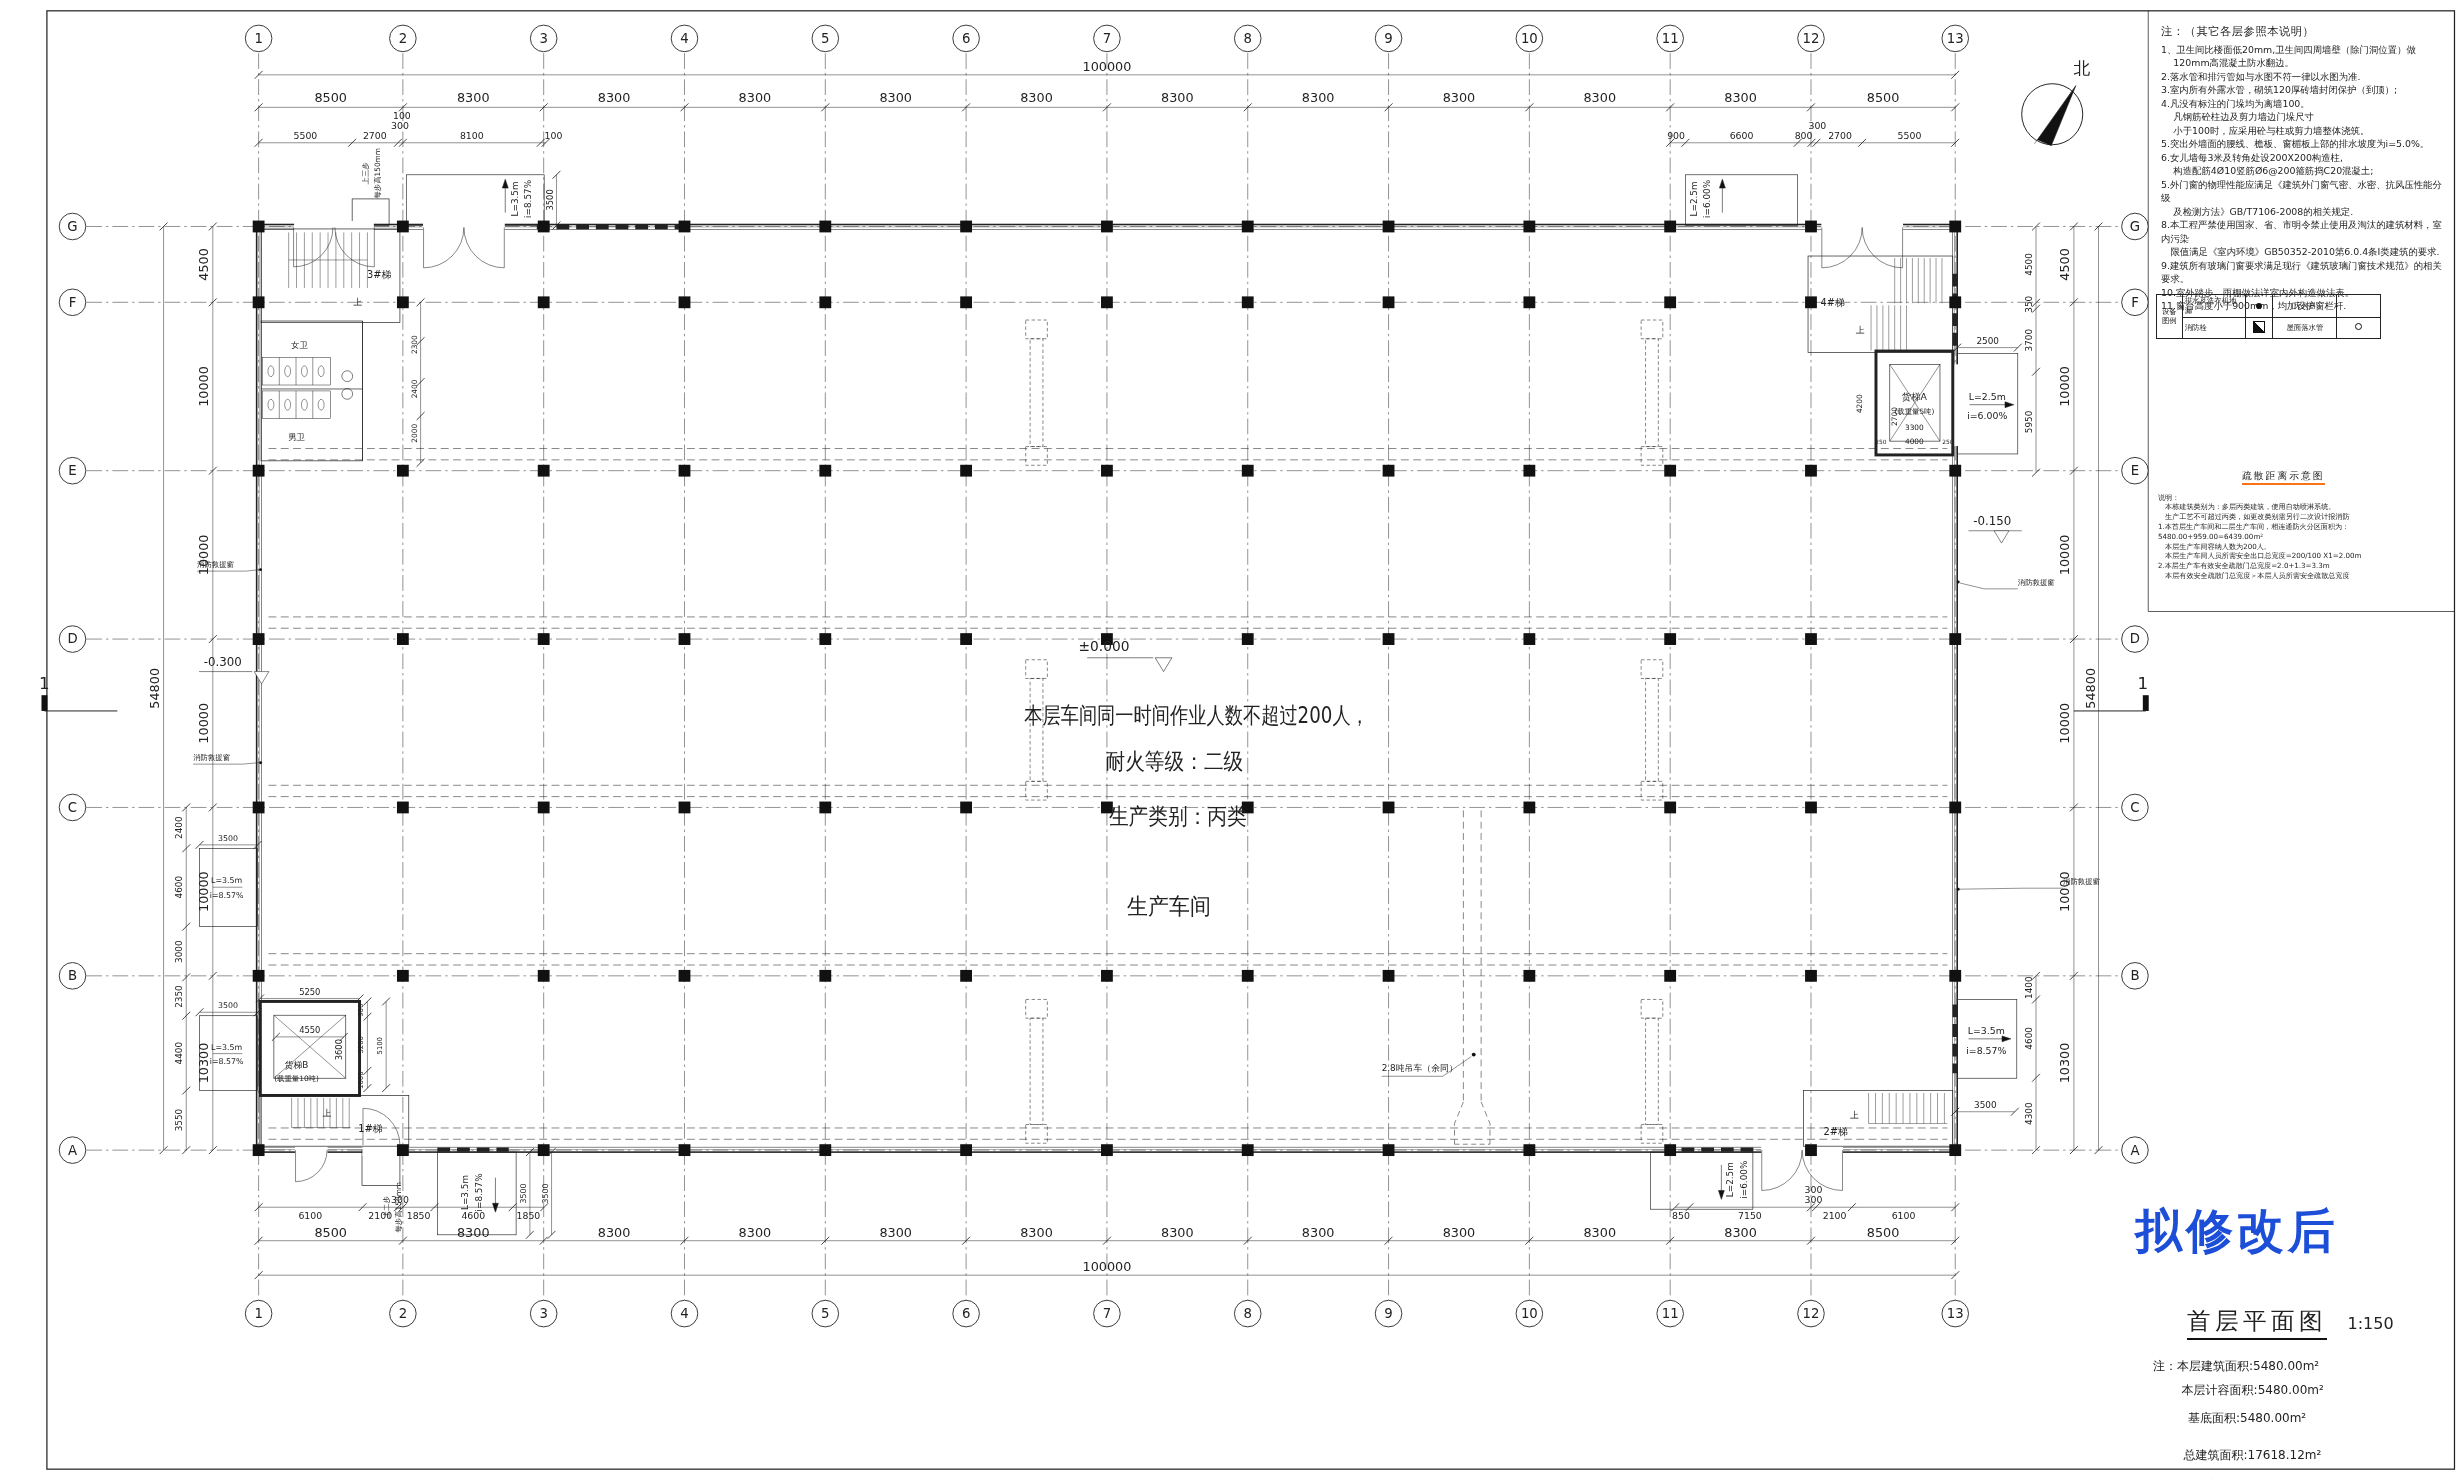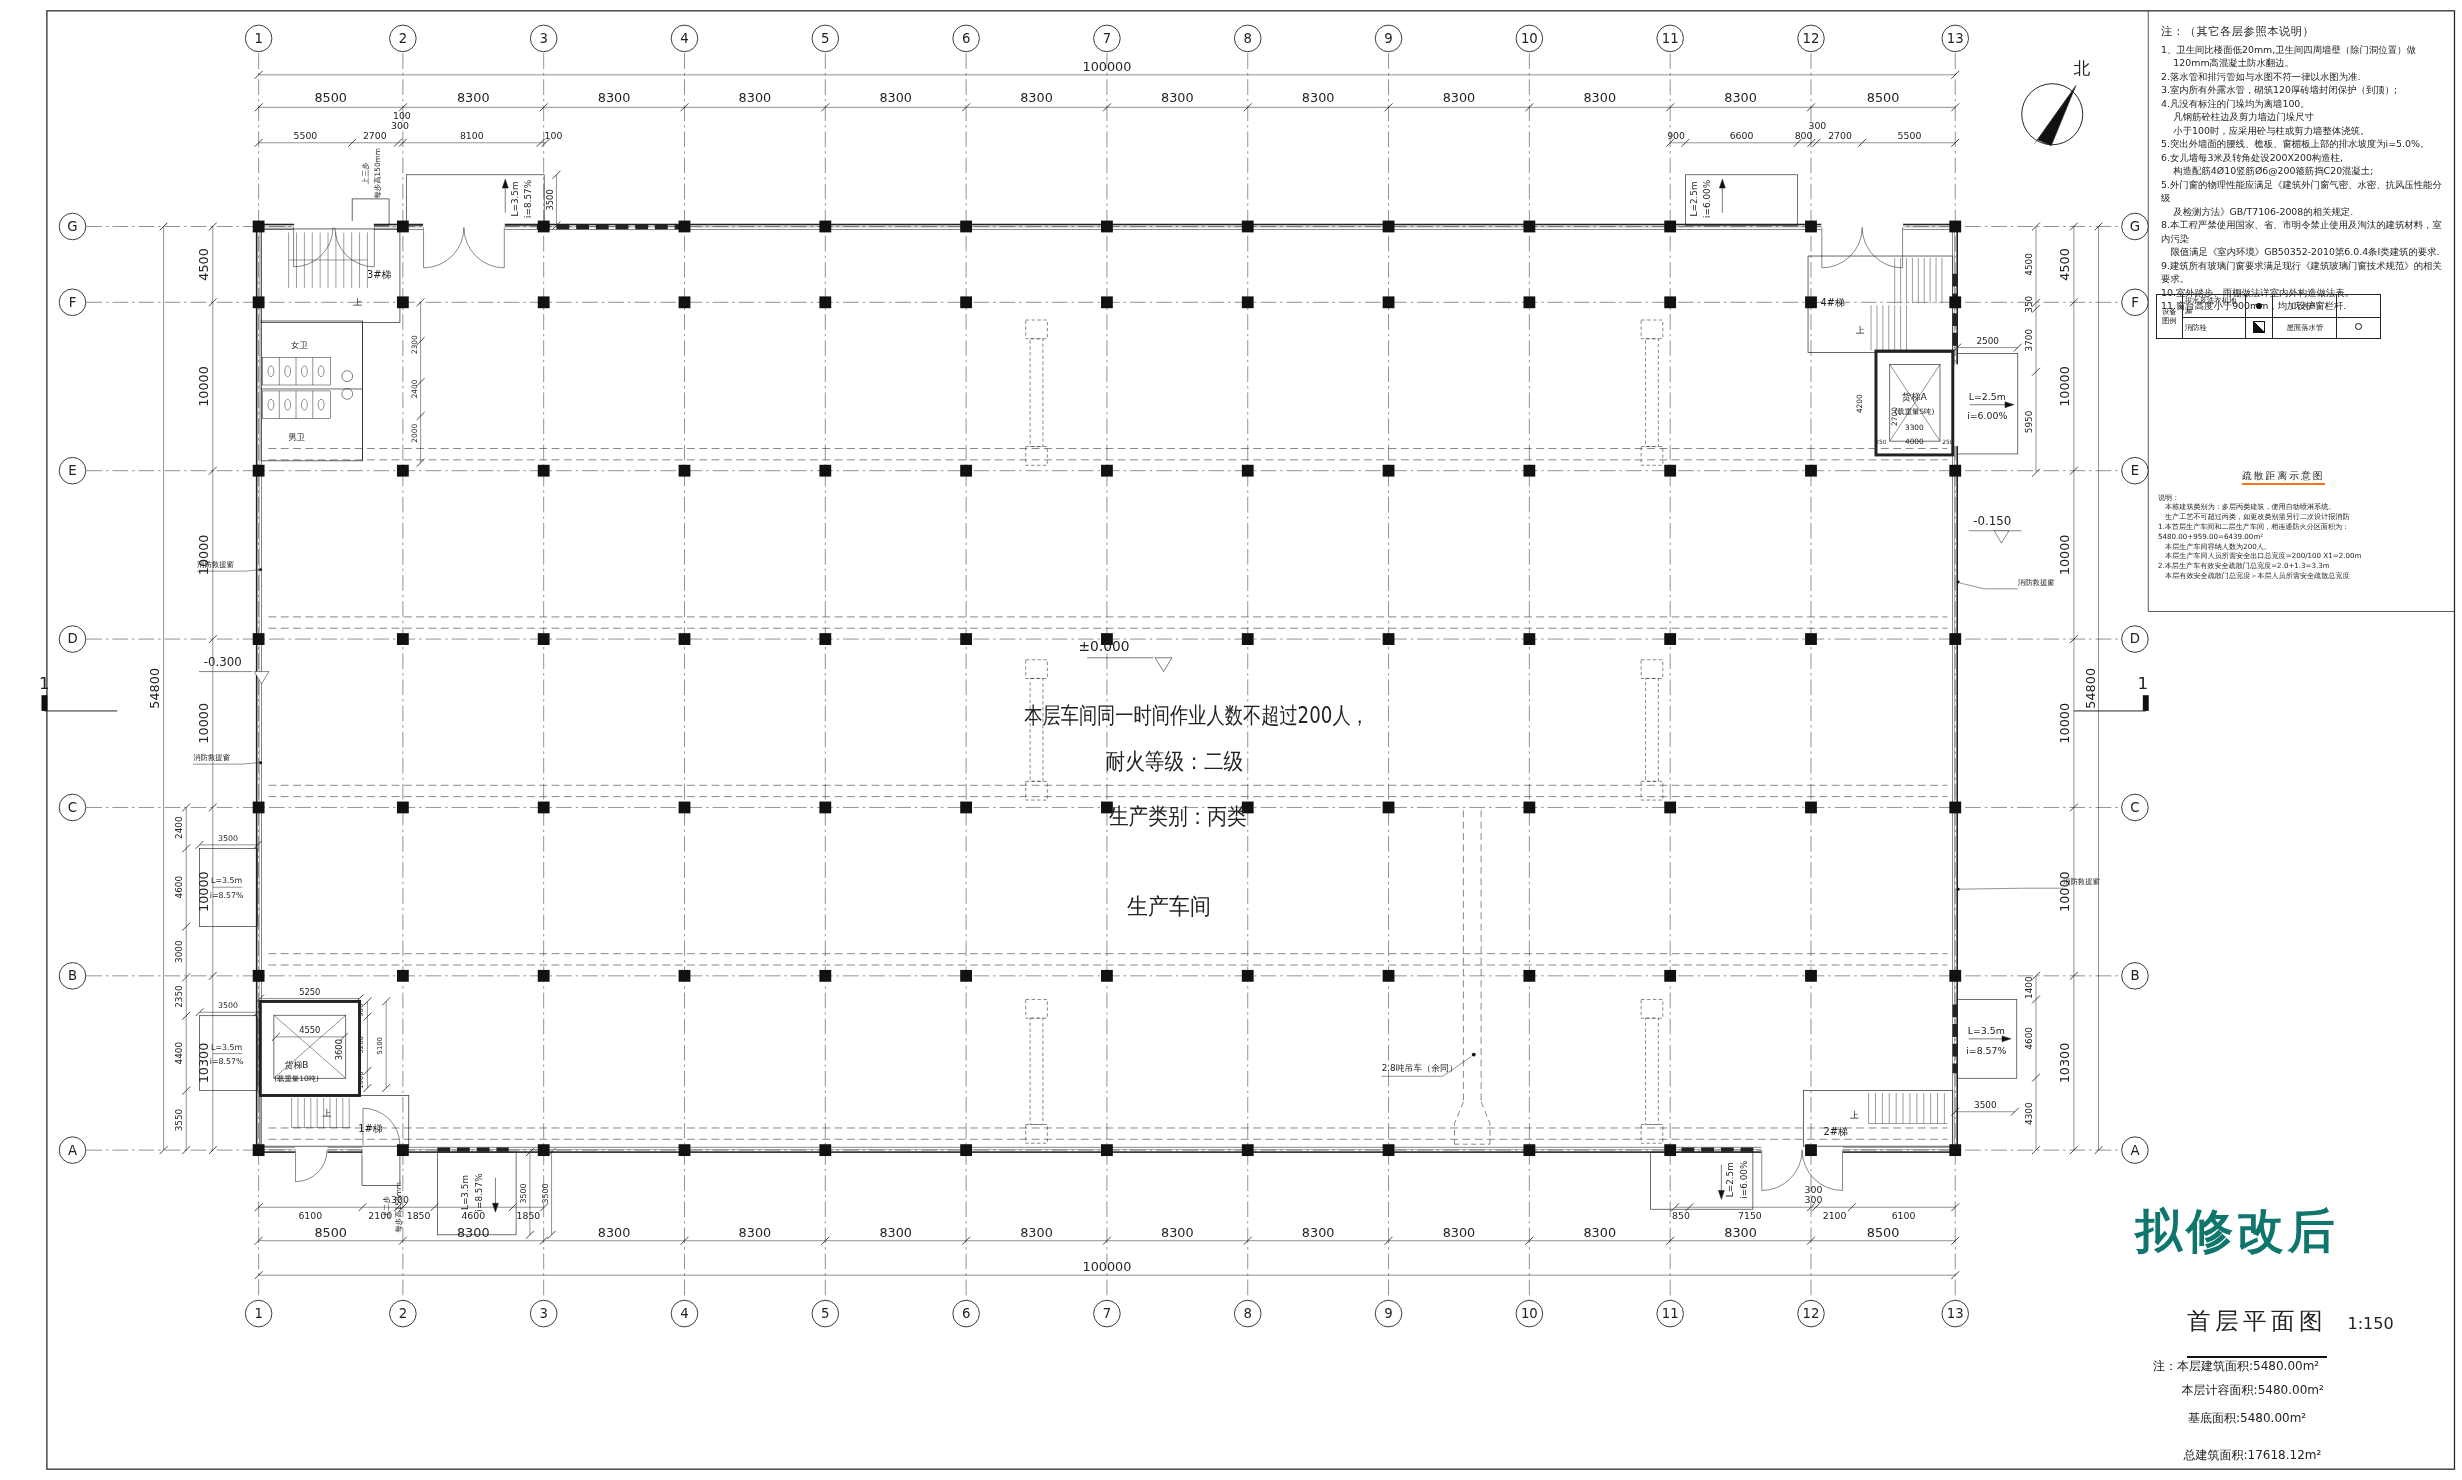--- a/index.html
+++ b/index.html
@@ -19,25 +19,25 @@
   .legend .nm2{width:59px;text-align:center;} .legend .sy2{width:39px;text-align:center;}
   .sym-dot{display:inline-block;width:5.9px;height:5.9px;border-radius:50%;background:#111;}
   .sym-hydrant{display:inline-block;width:9.4px;height:9.4px;border:0.8px solid #111;
      background:linear-gradient(to bottom left,#ffffff 49.5%,#111 50%);}
   .sym-circle{display:inline-block;width:4.9px;height:4.9px;border:0.8px solid #111;border-radius:50%;}
   
   .evac{left:2158px;top:471px;width:294px;font-size:7.1px;line-height:9.8px;color:#222;}
   .evac .et{display:inline-block;font-size:9.8px;letter-spacing:2px;border-bottom:2px solid #f97316;
             padding-bottom:2px;margin:0 0 7.9px 84px;}
   
-  .stamp{left:2135px;top:1200px;font-size:47px;font-weight:700;color:#0f766e;letter-spacing:3.9px;}
+  .stamp{left:2135px;top:1200px;font-size:47px;font-weight:700;color:#1d4ed8;letter-spacing:3.9px;}
   
   .dwg{left:2187px;top:1305px;white-space:nowrap;}
   .dwg .t{display:inline-block;font-size:23.6px;letter-spacing:4.4px;border-bottom:2.5px solid #111;
-          padding-bottom:19px;color:#222;}
+          padding-bottom:1px;color:#222;}
   .dwg .s{display:inline-block;font-size:16px;margin-left:18px;color:#222;vertical-align:baseline;}
   
   .areas{left:2153px;top:1358px;font-size:12px;color:#222;white-space:nowrap;}
   .areas .a2{margin-left:28.6px;margin-top:6.9px;}
   .areas .a3{margin-left:35px;margin-top:10.8px;}
   .areas .a4{margin-left:30.5px;margin-top:20px;}
   .areas .a5{margin-left:30.5px;margin-top:14px;}
 </style>
 </head>
 <body>

